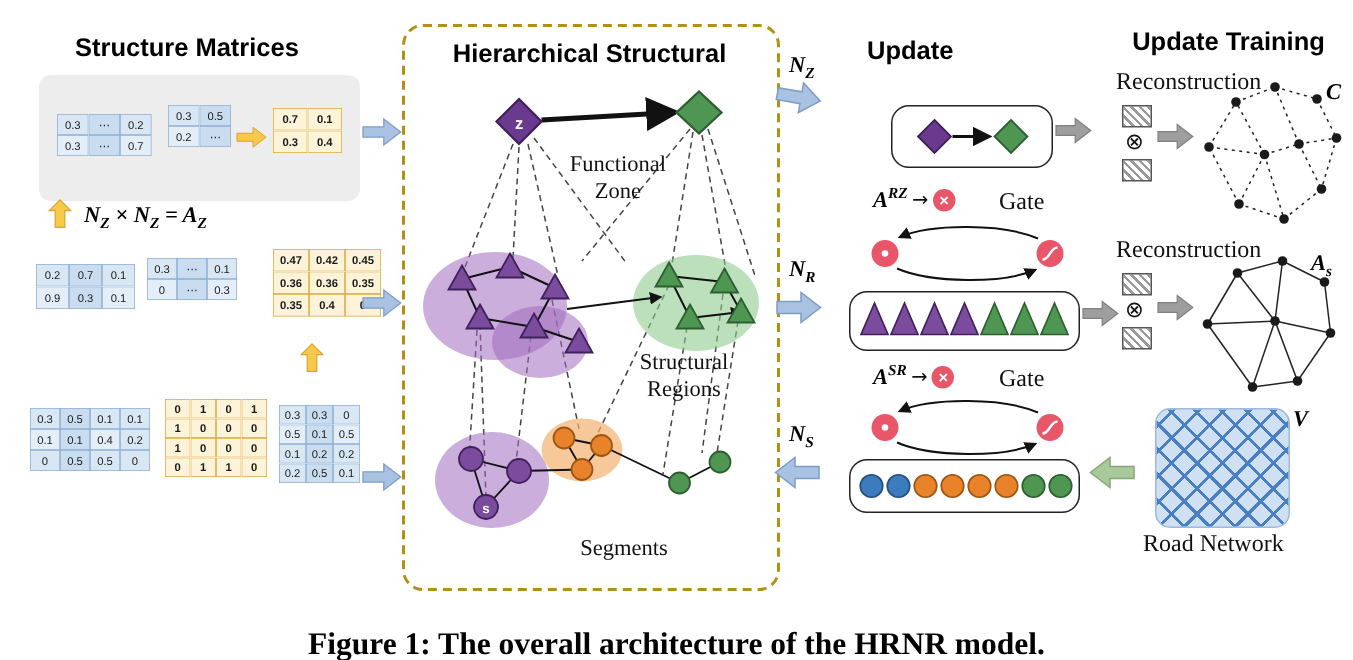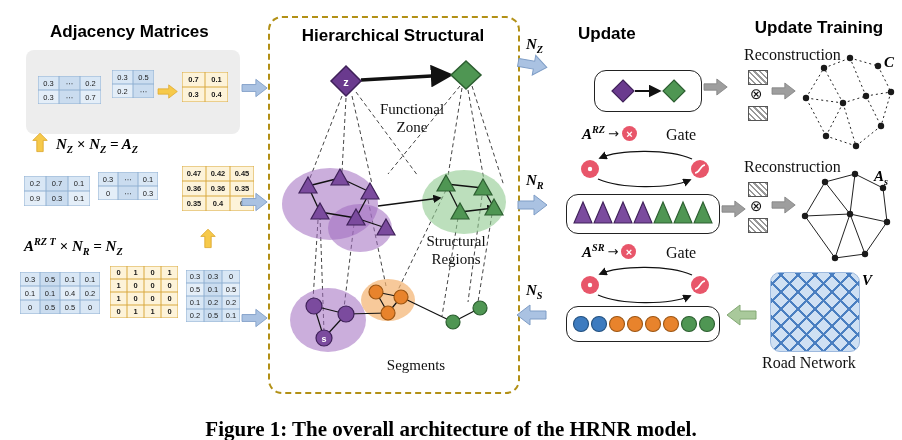--- a/index.html
+++ b/index.html
@@ -40,21 +40,21 @@
 <svg width="0" height="0" style="position:absolute" aria-hidden="true">
   <defs>
     <marker id="ah" viewBox="0 0 10 10" refX="8" refY="5" markerWidth="6.5" markerHeight="6.5" orient="auto">
       <path d="M0,0 L10,5 L0,10 z" fill="#111"></path>
     </marker>
   </defs>
 </svg>
 
 <div class="canvas">
 
-  <div class="abs sec-title" style="left:50px;top:22px">Adjacency Matrices</div>
+  <div class="abs sec-title" style="left:50px;top:22px">Structure Matrices</div>
 
   <div class="abs graybox" style="left:26px;top:50px;width:214px;height:84px">
     <div class="abs matrix blue" style="left:12px;top:26px;--cw:21px;--ch:14px">
         <div class="mrow">
           <div class="mcell">0.3</div>
           <div class="mcell">⋯</div>
           <div class="mcell">0.2</div>
         </div>
         <div class="mrow">
           <div class="mcell">0.3</div>
@@ -126,21 +126,20 @@
         <div class="mcell">0.36</div>
         <div class="mcell">0.36</div>
         <div class="mcell">0.35</div>
       </div>
       <div class="mrow">
         <div class="mcell">0.35</div>
         <div class="mcell">0.4</div>
         <div class="mcell">0</div>
       </div>
     </div>
-  <div class="abs eq" style="left:24px;top:236px"><span>A</span><sup>RZ T</sup><span> × </span><span>N</span><sub>R</sub><span> = </span><span>N</span><sub>Z</sub></div>
   <svg class="abs" style="left:200px;top:228px" width="16" height="20" viewBox="0 0 20 24">
     <polygon points="6,24 6,10 1,10 10,1 19,10 14,10 14,24" fill="#f6c94a" stroke="#dba327" stroke-width="1"></polygon>
   </svg>
 
   <div class="abs matrix blue" style="left:20px;top:272px;--cw:20px;--ch:14px">
       <div class="mrow">
         <div class="mcell">0.3</div>
         <div class="mcell">0.5</div>
         <div class="mcell">0.1</div>
         <div class="mcell">0.1</div>

